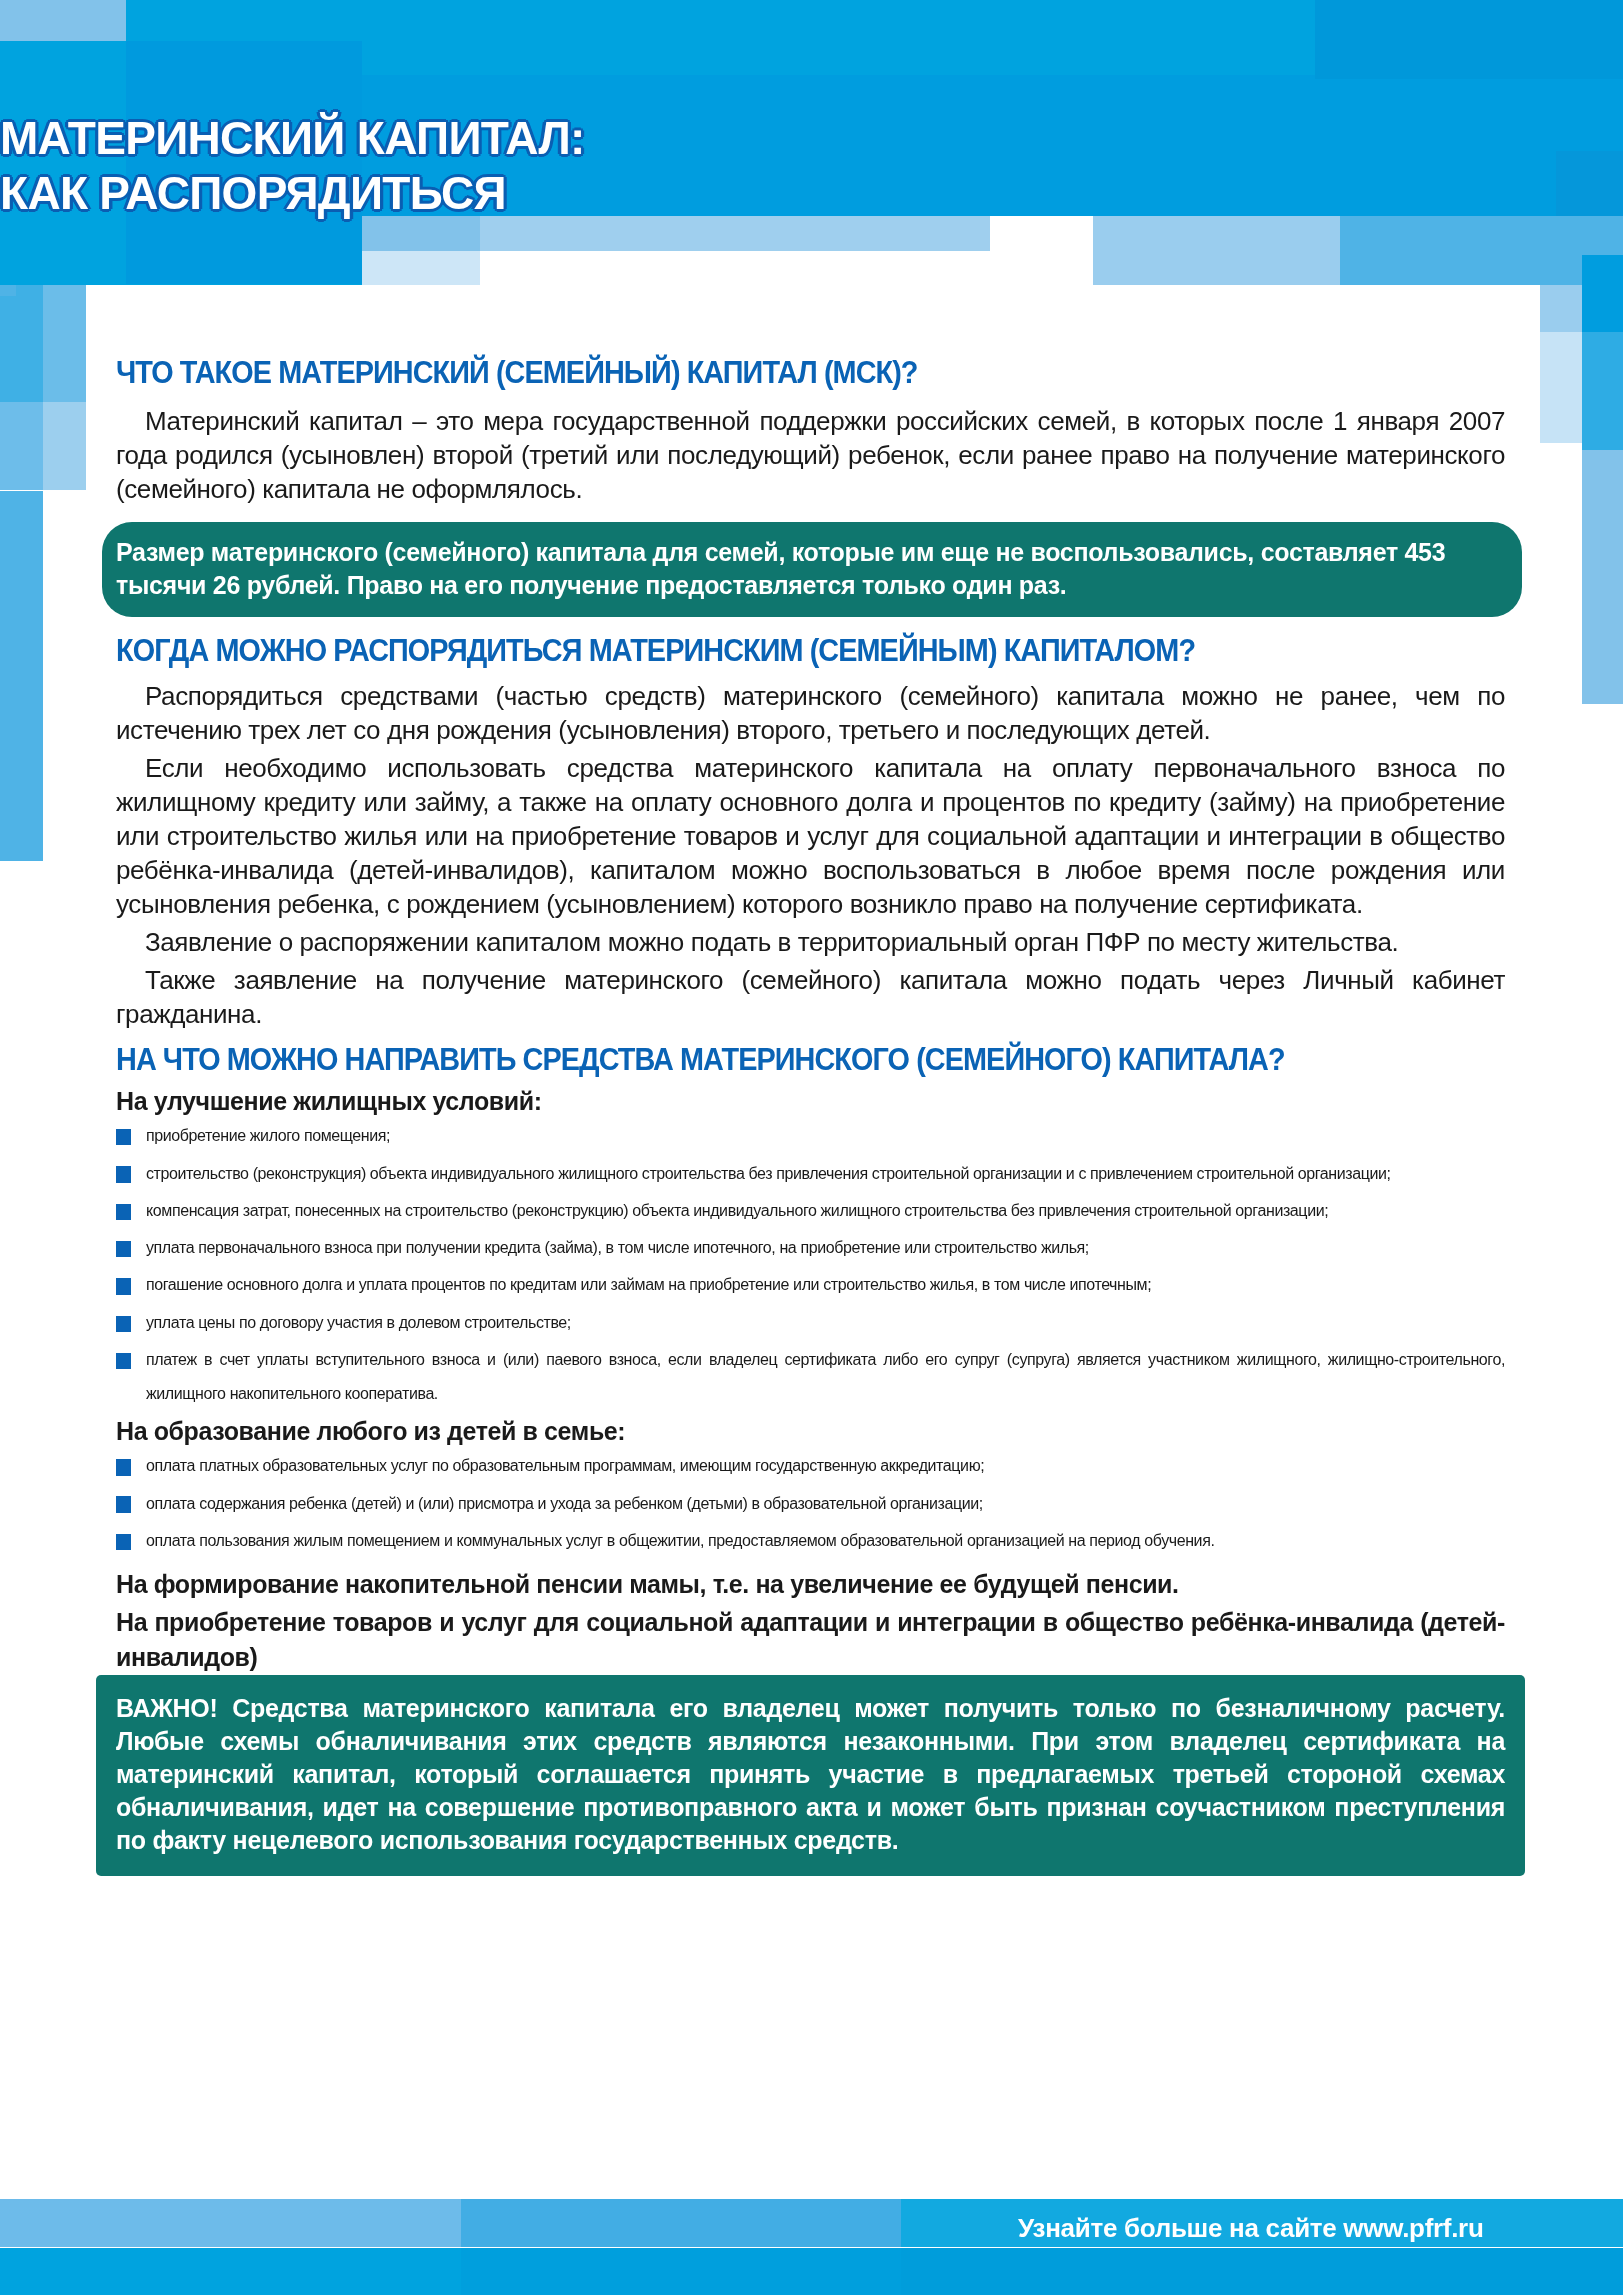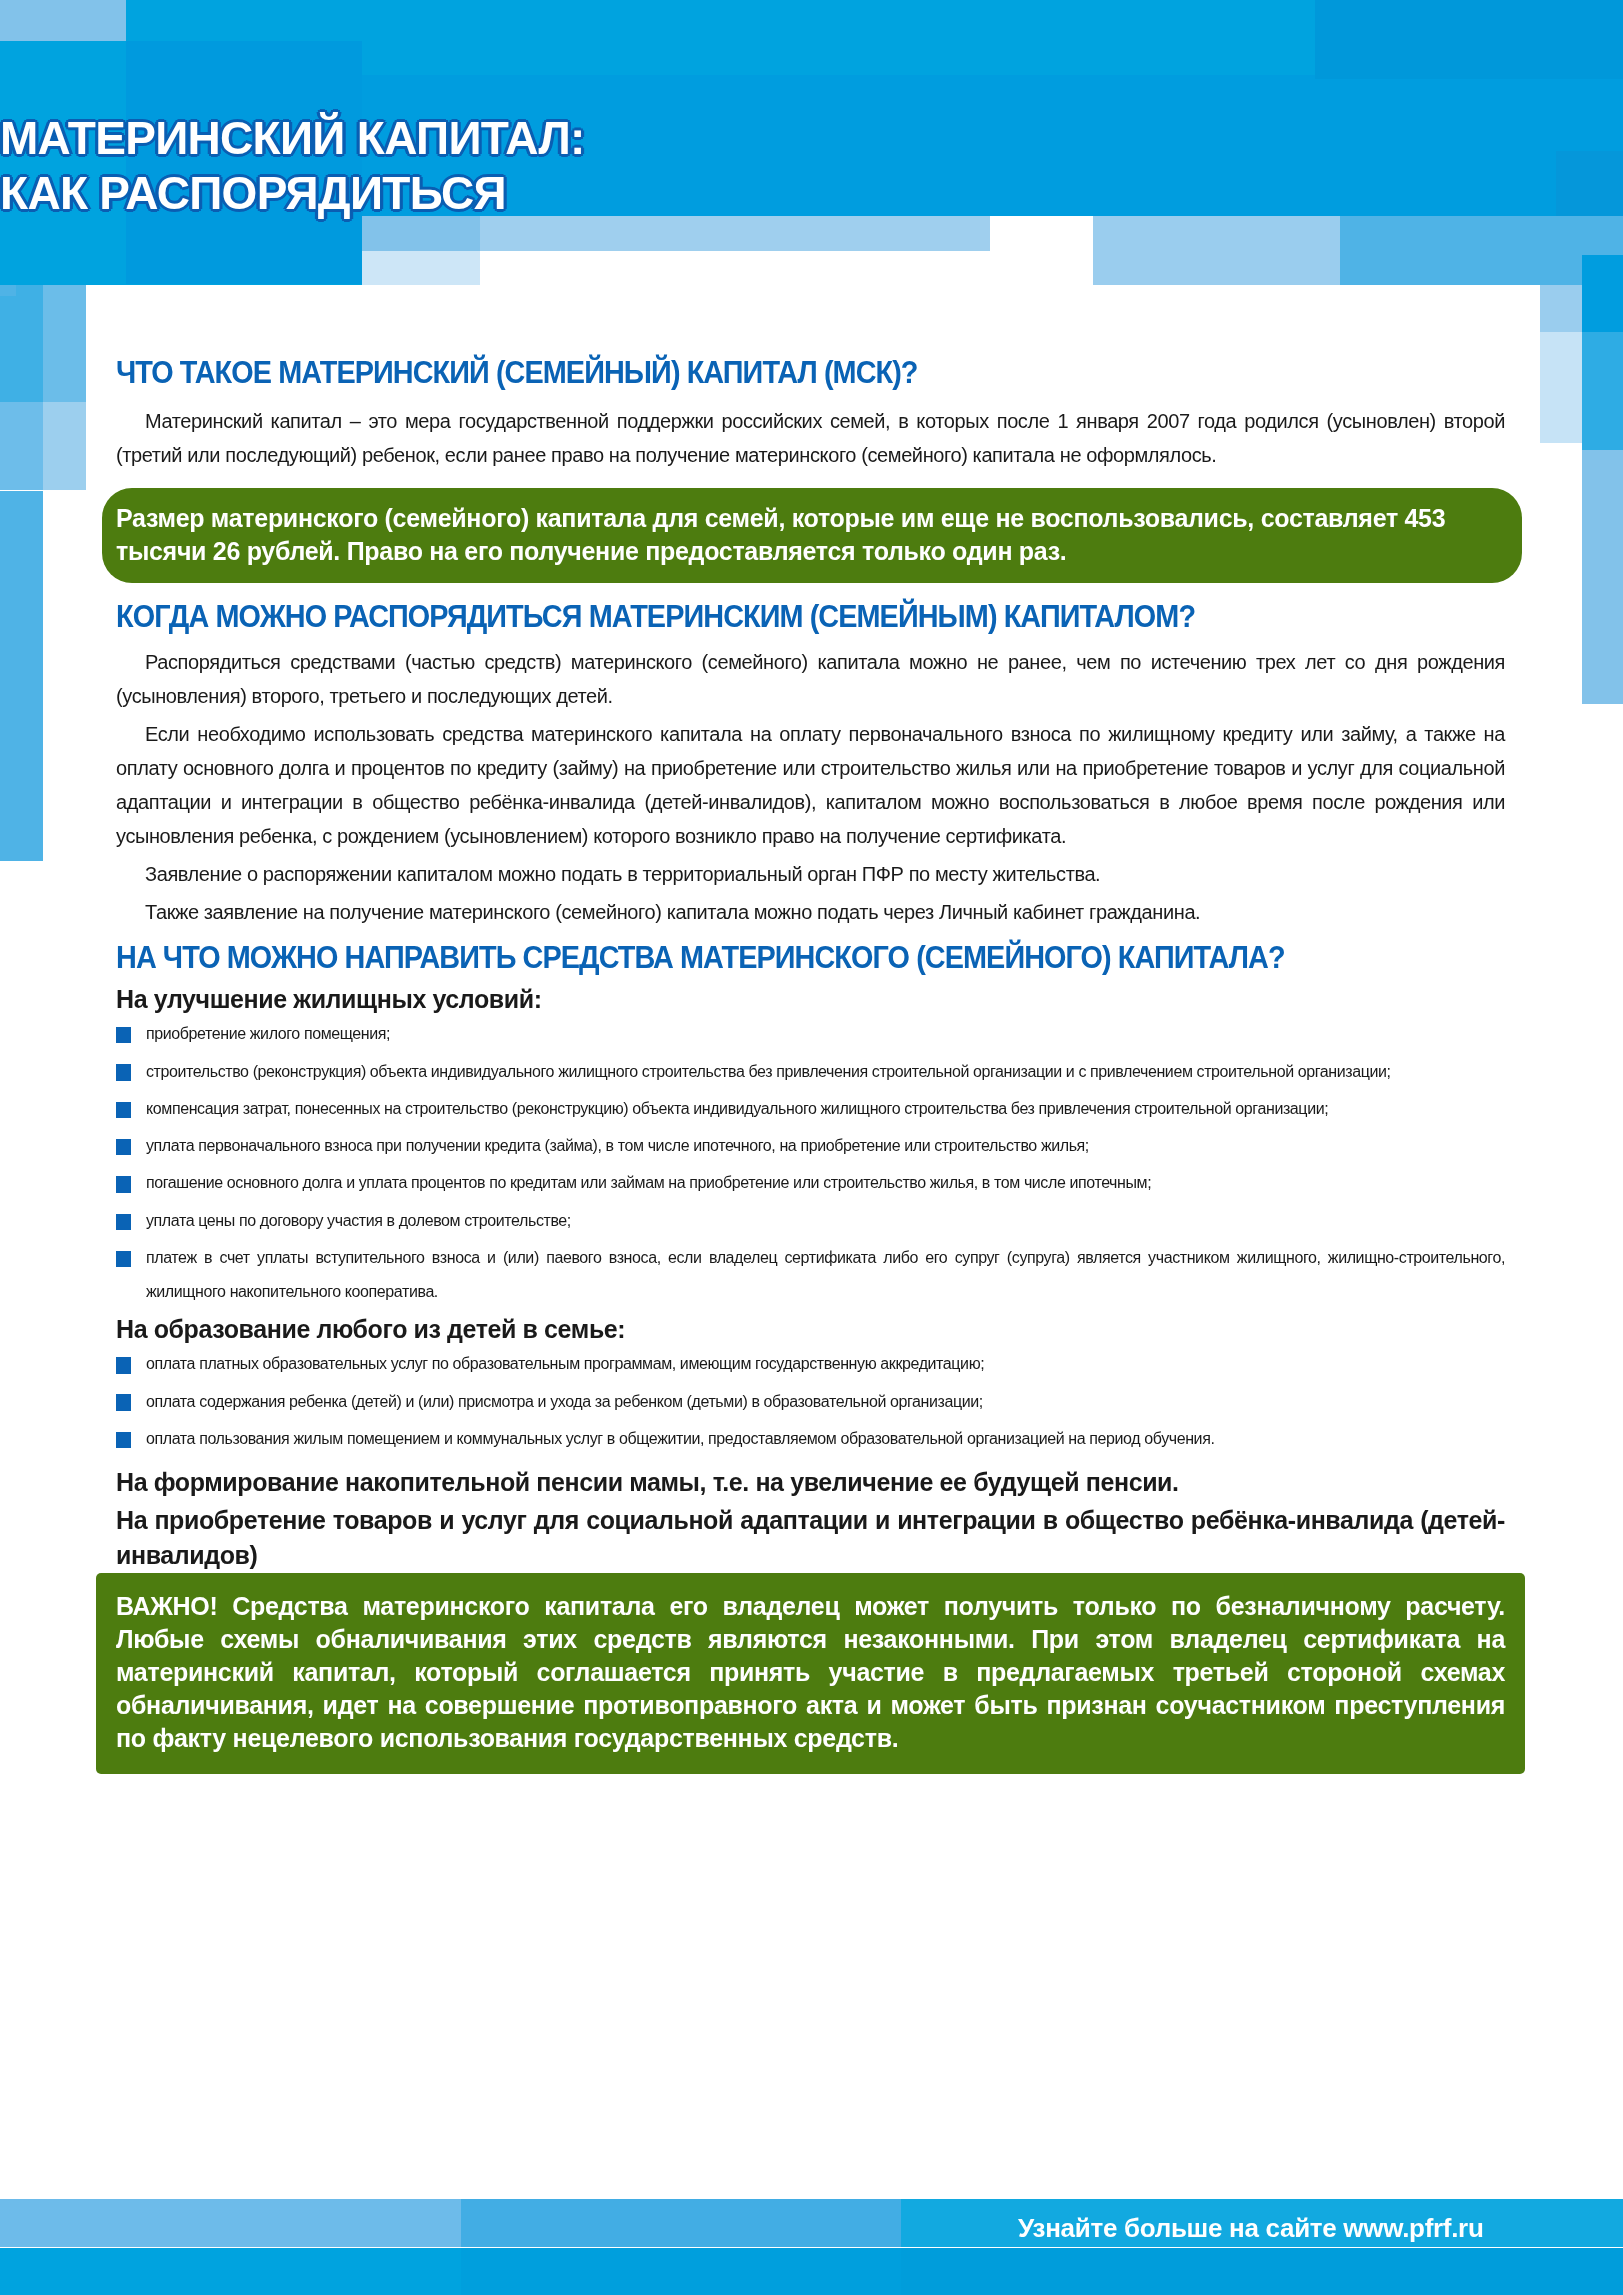--- a/index.html
+++ b/index.html
@@ -23,26 +23,26 @@
     position:absolute; left:116px; width:1389px; top:339px;
   }
   h2 {
     margin:0; color:#0a63b5; font-weight:bold;
     font-family:"Liberation Sans", sans-serif;
     font-size:31px; line-height:39px; letter-spacing:-1px;
     transform:scaleX(0.93); transform-origin:left;
     white-space:nowrap;
   }
   p.body {
-    margin:0; font-size:20px; line-height:34px; text-align:justify;
+    margin:0; font-size:26px; line-height:34px; text-align:justify;
     text-indent:29px; letter-spacing:-0.4px;
   }
   .gap-s { height:3.9px; }
   .callout {
-    background:#4d7c0f; color:#ffffff; font-weight:bold;
+    background:#0f766e; color:#ffffff; font-weight:bold;
     border-radius:30px; font-size:25px; line-height:33px;
     letter-spacing:-0.3px;
     padding:14.4px 17px 14.4px 0px;
   }
   .subhead { font-weight:bold; font-size:25px; line-height:35px; letter-spacing:-0.4px; }
   ul.blist { list-style:none; margin:0; padding:0; }
   ul.blist li {
     position:relative; padding-left:30px; font-size:16px; line-height:34px;
     text-align:justify; letter-spacing:-0.4px; margin-bottom:3.3px;
   }

